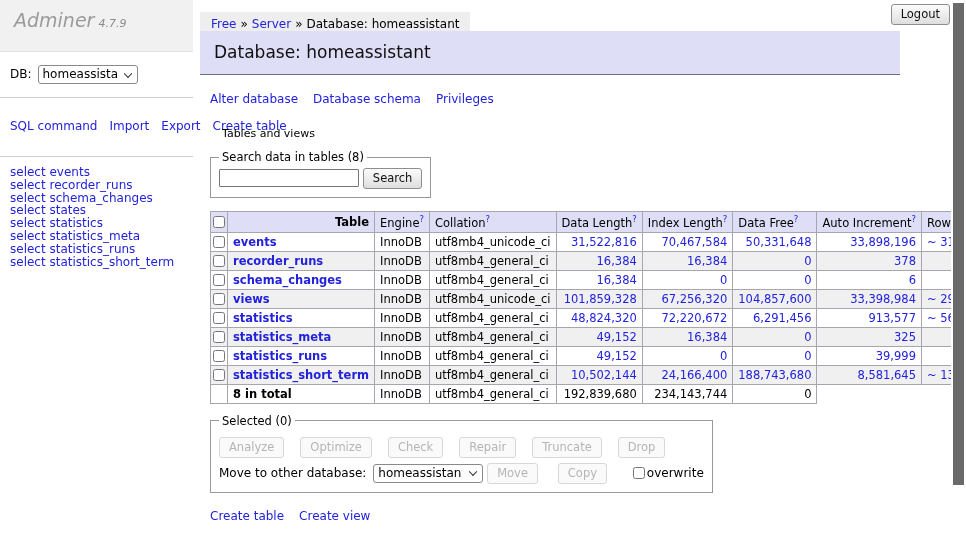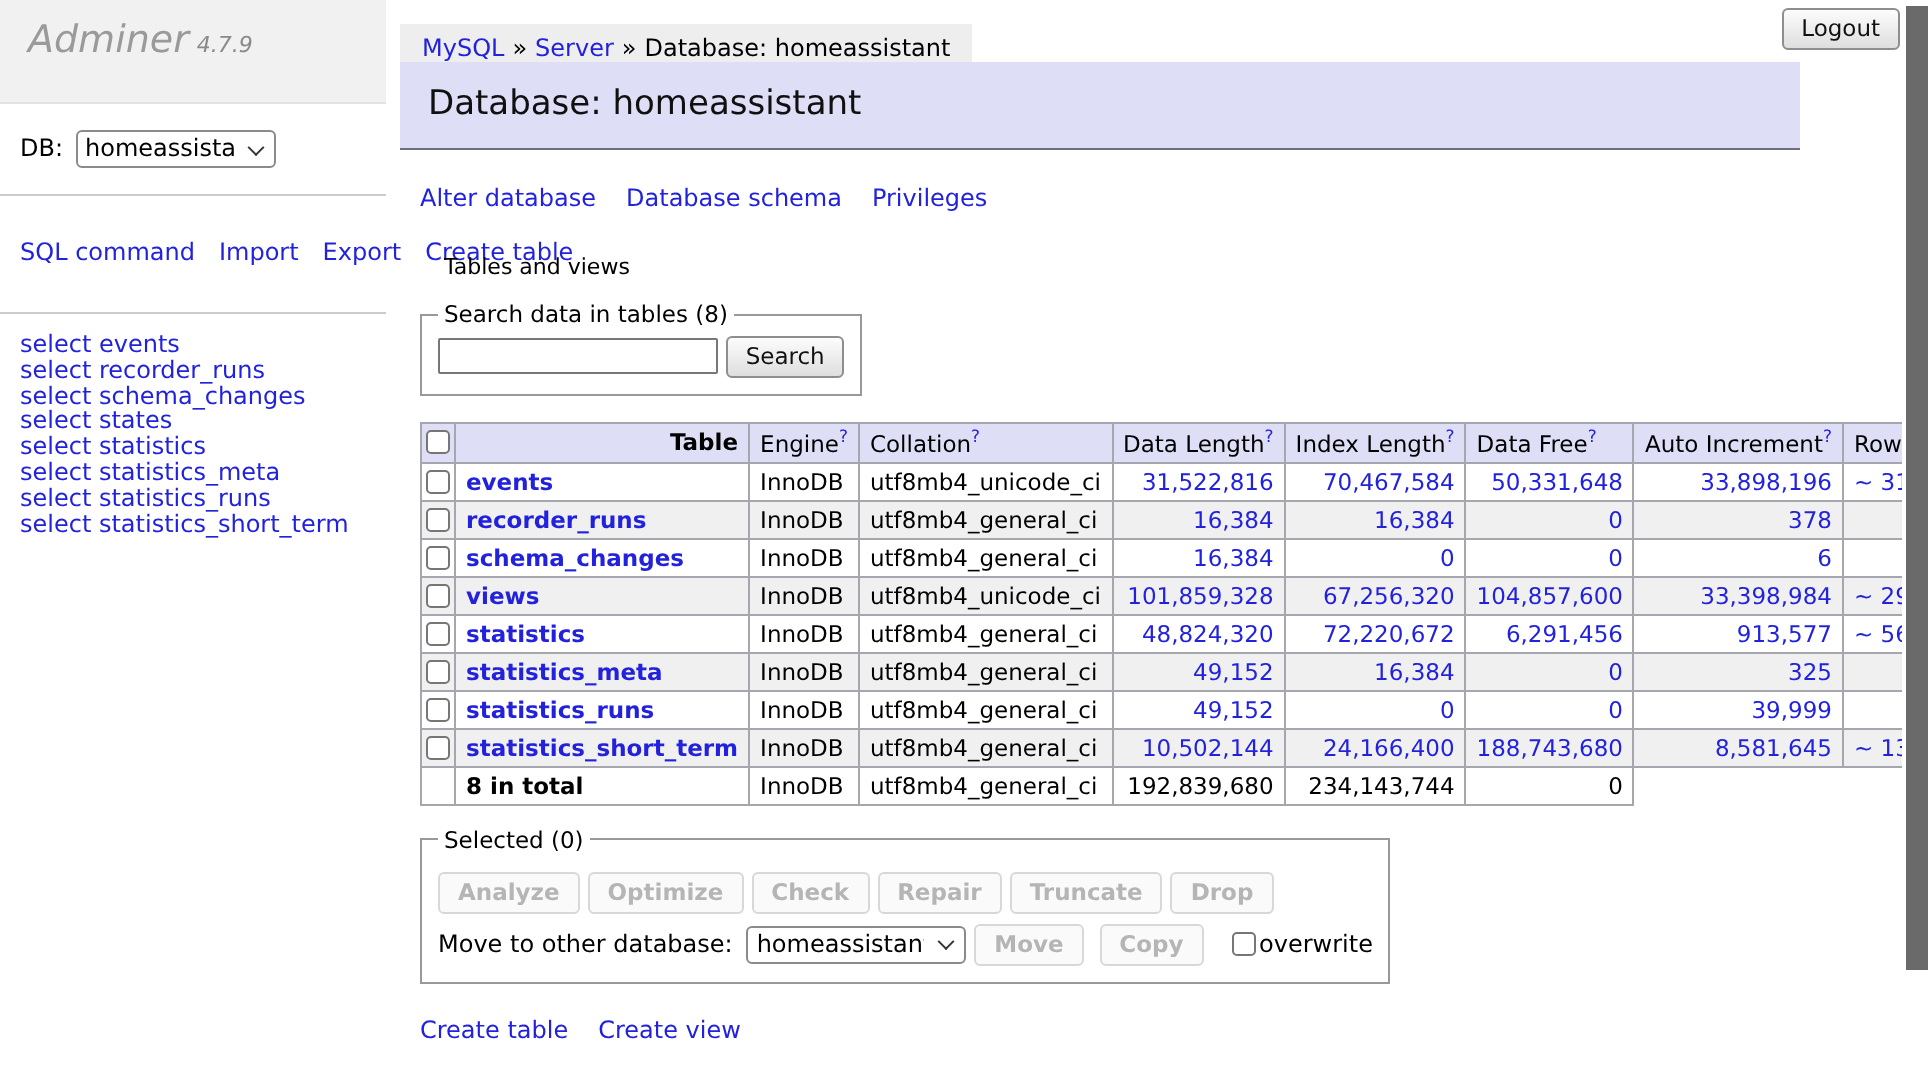--- a/index.html
+++ b/index.html
@@ -60,21 +60,21 @@
     background:var(--lavender);border-bottom:1px solid #6e6e80;color:#101010;}
   #content-inner{padding-left:10px;}
   p.links-row{margin:17px 0 0;}
   p.links-row a{margin-right:15px;}
   h3{font-size:11px;font-weight:normal;margin:21px 12px 0;color:#000;}
 
   fieldset{display:inline-block;border:1px solid #999;padding:4px 8px 8px;margin:10px 0 0;
     vertical-align:top;}
   fieldset legend{font-size:11.5px;padding:0 3px;}
   fieldset .row{margin-top:5px;white-space:nowrap;}
-  fieldset .row .btn{margin-right:4px;font-weight:bold;}
+  fieldset .row .btn{margin-right:16px;}
   .move-label{margin-right:7px;}
   .overwrite-wrap{margin-left:6px;}
   .overwrite-wrap label{margin-left:2px;}
 
   
   table.tables{border-collapse:collapse;margin-top:13px;font-size:11.5px;table-layout:fixed;}
   table.tables td,table.tables th{border:1px solid var(--tborder);padding:2px 5px;
     white-space:nowrap;overflow:hidden;height:17px;}
   table.tables thead td,table.tables thead th{background:var(--lavender);font-weight:normal;}
   table.tables thead th{font-weight:bold;text-align:right;}
@@ -108,21 +108,21 @@
       <li><a>select recorder_runs</a></li>
       <li><a>select schema_changes</a></li>
       <li><a>select states</a></li>
       <li><a>select statistics</a></li>
       <li><a>select statistics_meta</a></li>
       <li><a>select statistics_runs</a></li>
       <li><a>select statistics_short_term</a></li>
     </ul>
 </div>
 
-<p id="breadcrumb"><a>MySQL</a><span class="sep">»</span><a>Server</a><span class="sep">»</span><span>Database: homeassistant</span></p>
+<p id="breadcrumb"><a>Free</a><span class="sep">»</span><a>Server</a><span class="sep">»</span><span>Database: homeassistant</span></p>
 
 <button id="logout-btn" class="btn">Logout</button>
 
 <div id="content">
   <h2 class="page-title">Database: homeassistant</h2>
   <div id="content-inner">
     <p class="links-row" id="action-links"><a>Alter database</a><a>Database schema</a><a>Privileges</a></p>
 
     <h3>Tables and views</h3>
 

